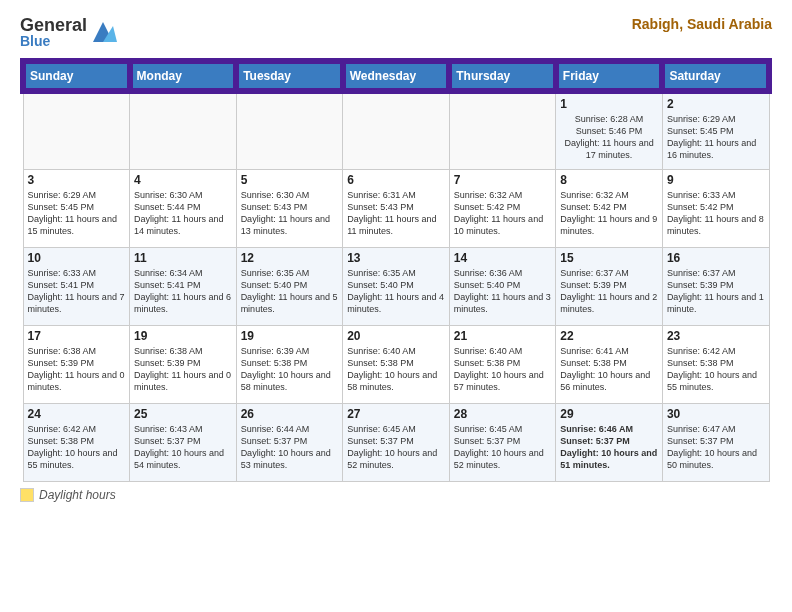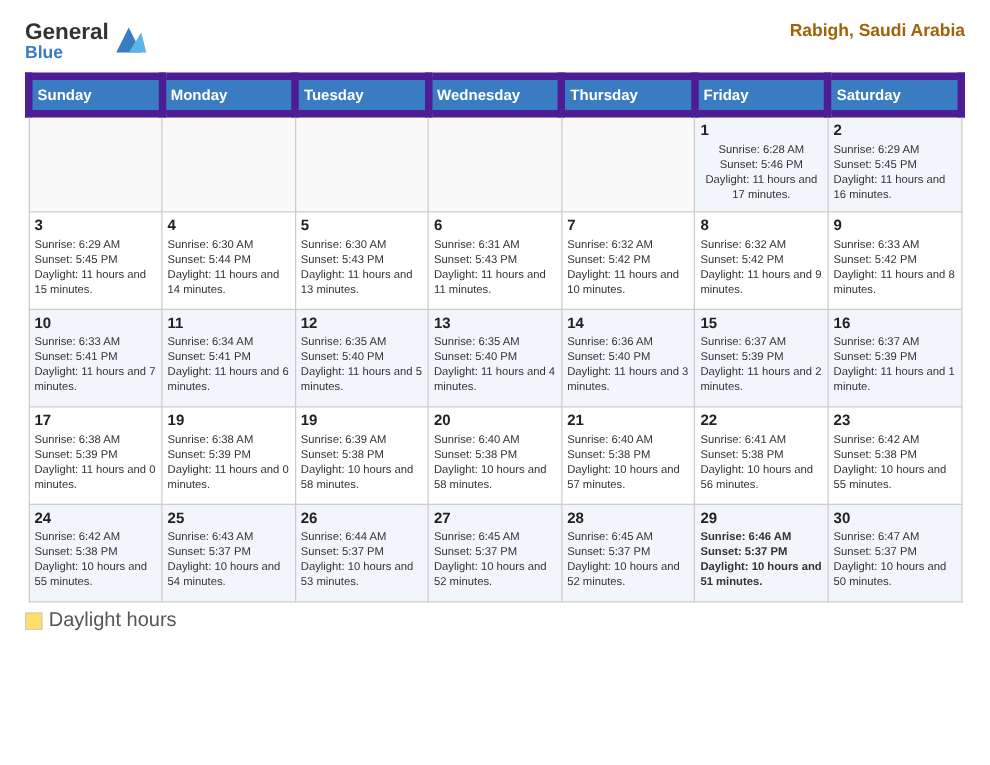--- a/index.html
+++ b/index.html
@@ -98,22 +98,23 @@
       color: #333;
       line-height: 1.35;
     }
     .empty-cell {
       background: #f9f9f9 !important;
     }
     .legend {
       display: flex;
       align-items: center;
       margin-top: 6px;
-      font-size: 16px;
+      font-size: 12px;
       color: #555;
+      font-style: italic;
     }
     .legend-box {
       width: 14px;
       height: 14px;
       background: #ffe066;
       border: 1px solid #ccc;
       margin-right: 5px;
       display: inline-block;
     }
   </style>

